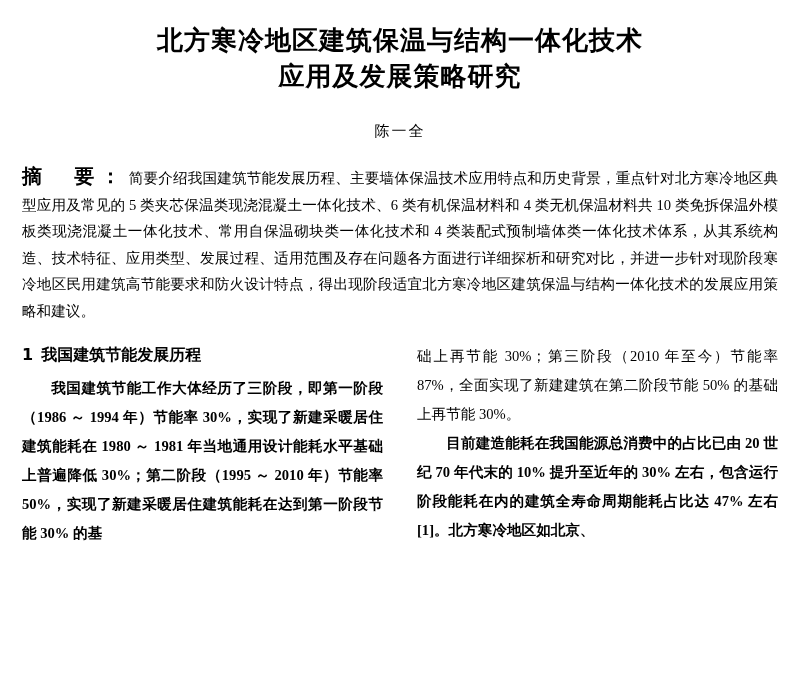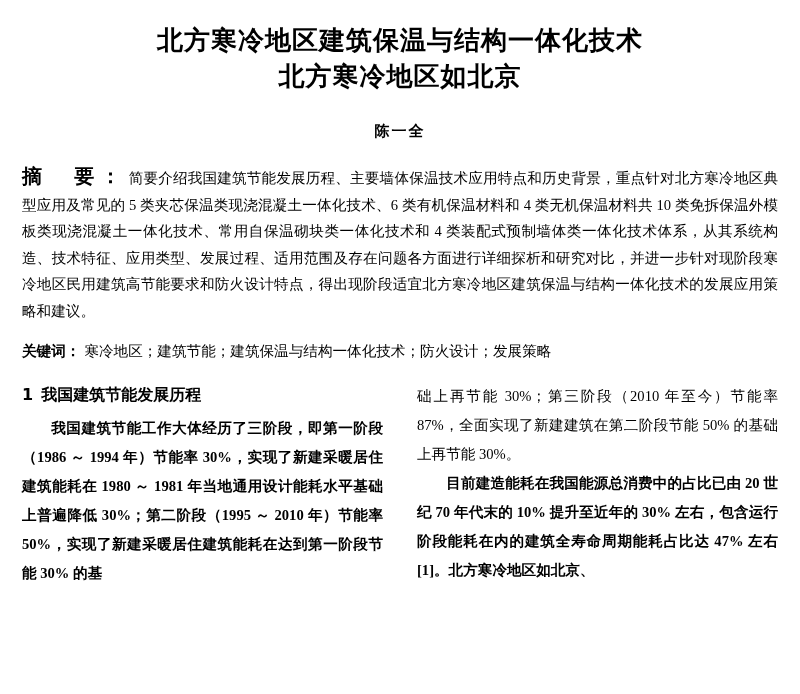--- a/index.html
+++ b/index.html
@@ -28,21 +28,21 @@
   .title-line {
     font-family: "DejaVu Sans", "Liberation Sans", sans-serif;
     font-weight: bold;
     font-size: 26px;
     line-height: 36px;
     letter-spacing: 1px;
   }
   .author {
     text-align: center;
     font-family: "DejaVu Sans", "Liberation Sans", sans-serif;
-    font-weight: bold;
+    font-weight: normal;
     font-size: 15px;
     margin-top: 28px;
     letter-spacing: 2px;
   }
   .affiliation {
     text-align: center;
     font-size: 14px;
     margin-top: 12px;
     letter-spacing: 0.3px;
   }
@@ -100,33 +100,30 @@
     font-weight: bold;
   }
 </style>
 </head>
 <body>
 
 <div class="page">
 
   <div class="title-block">
     <div class="title-line">北方寒冷地区建筑保温与结构一体化技术</div>
-    <div class="title-line">北方寒冷地区如北京</div>
+    <div class="title-line">应用及发展策略研究</div>
   </div>
 
   <div class="author">陈一全</div>
 
 
   <div class="abstract-block">
     <span class="abstract-label">摘　要：</span><span>简要介绍我国建筑节能发展历程、主要墙体保温技术应用特点和历史背景，重点针对北方寒冷地区典型应用及常见的 5 类夹芯保温类现浇混凝土一体化技术、6 类有机保温材料和 4 类无机保温材料共 10 类免拆保温外模板类现浇混凝土一体化技术、常用自保温砌块类一体化技术和 4 类装配式预制墙体类一体化技术体系，从其系统构造、技术特征、应用类型、发展过程、适用范围及存在问题各方面进行详细探析和研究对比，并进一步针对现阶段寒冷地区民用建筑高节能要求和防火设计特点，得出现阶段适宜北方寒冷地区建筑保温与结构一体化技术的发展应用策略和建议。</span>
   </div>
 
-  <div class="keywords-block">
-    <span class="keywords-label">关键词：</span><span>寒冷地区；建筑节能；建筑保温与结构一体化技术；防火设计；发展策略</span>
-  </div>
 
   <div class="columns">
 
     <div class="col">
       <div class="section-head">
         <span class="section-num">1</span><span>我国建筑节能发展历程</span>
       </div>
       <div class="para">我国建筑节能工作大体经历了三阶段，即第一阶段（1986 ～ 1994 年）节能率 30%，实现了新建采暖居住建筑能耗在 1980 ～ 1981 年当地通用设计能耗水平基础上普遍降低 30%；第二阶段（1995 ～ 2010 年）节能率 50%，实现了新建采暖居住建筑能耗在达到第一阶段节能 30% 的基</div>
     </div>
 

